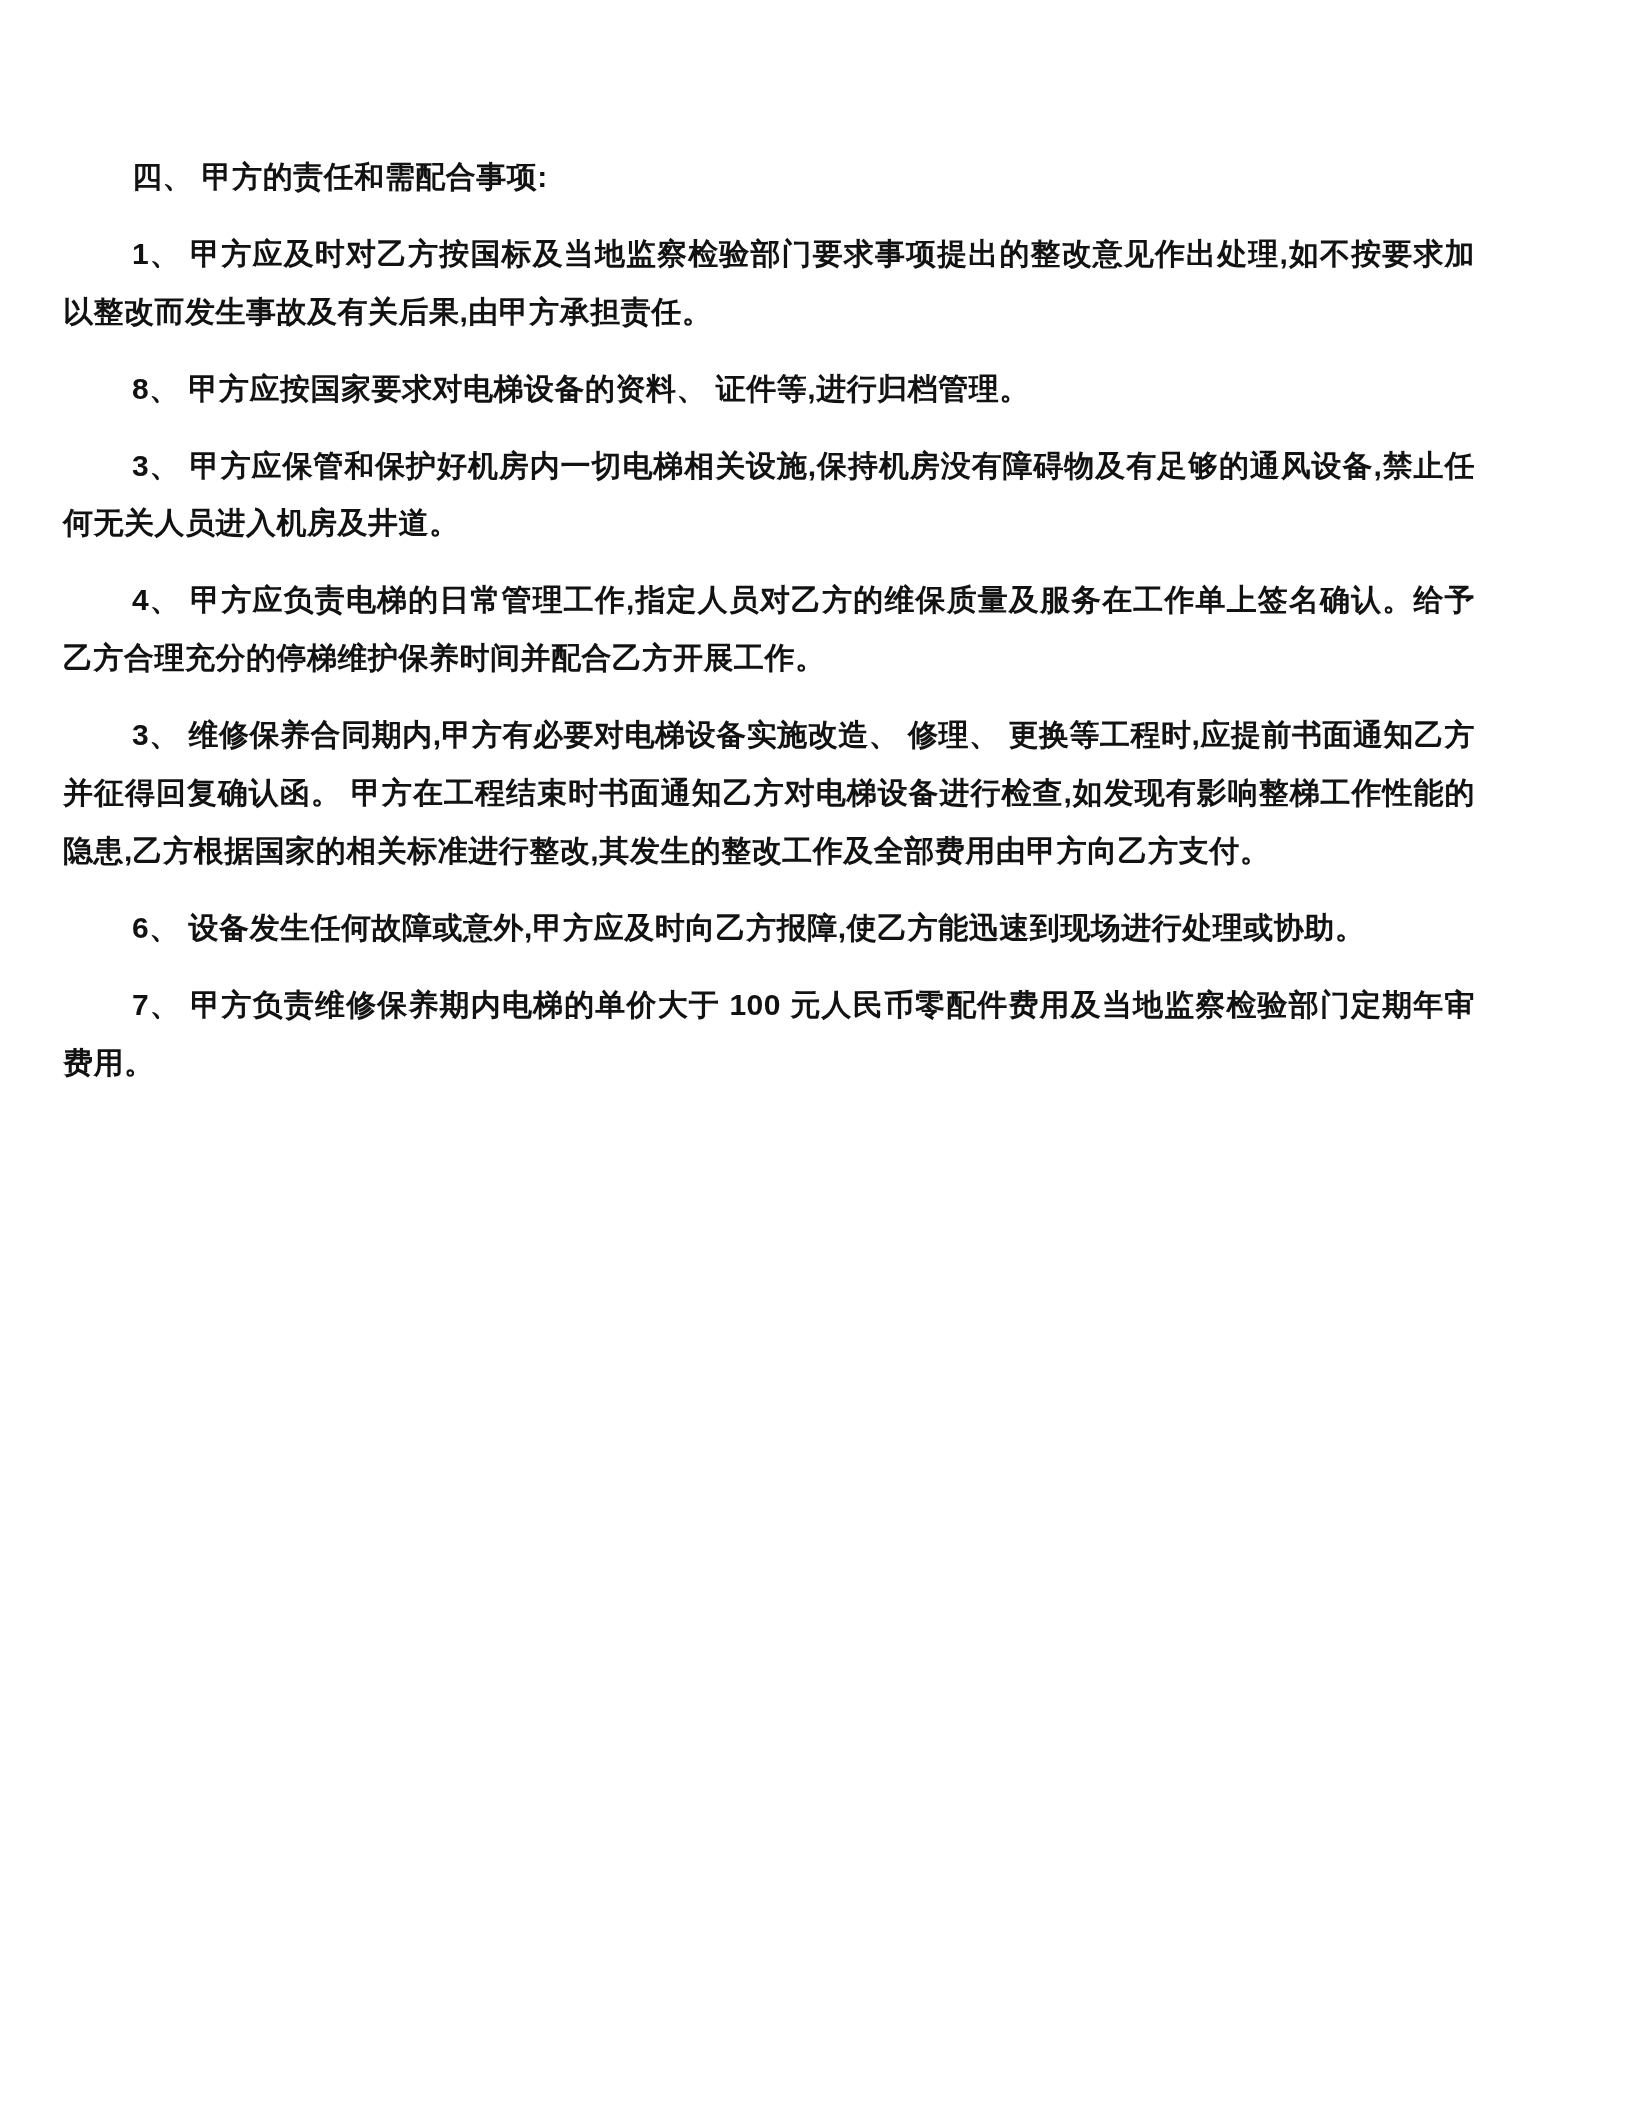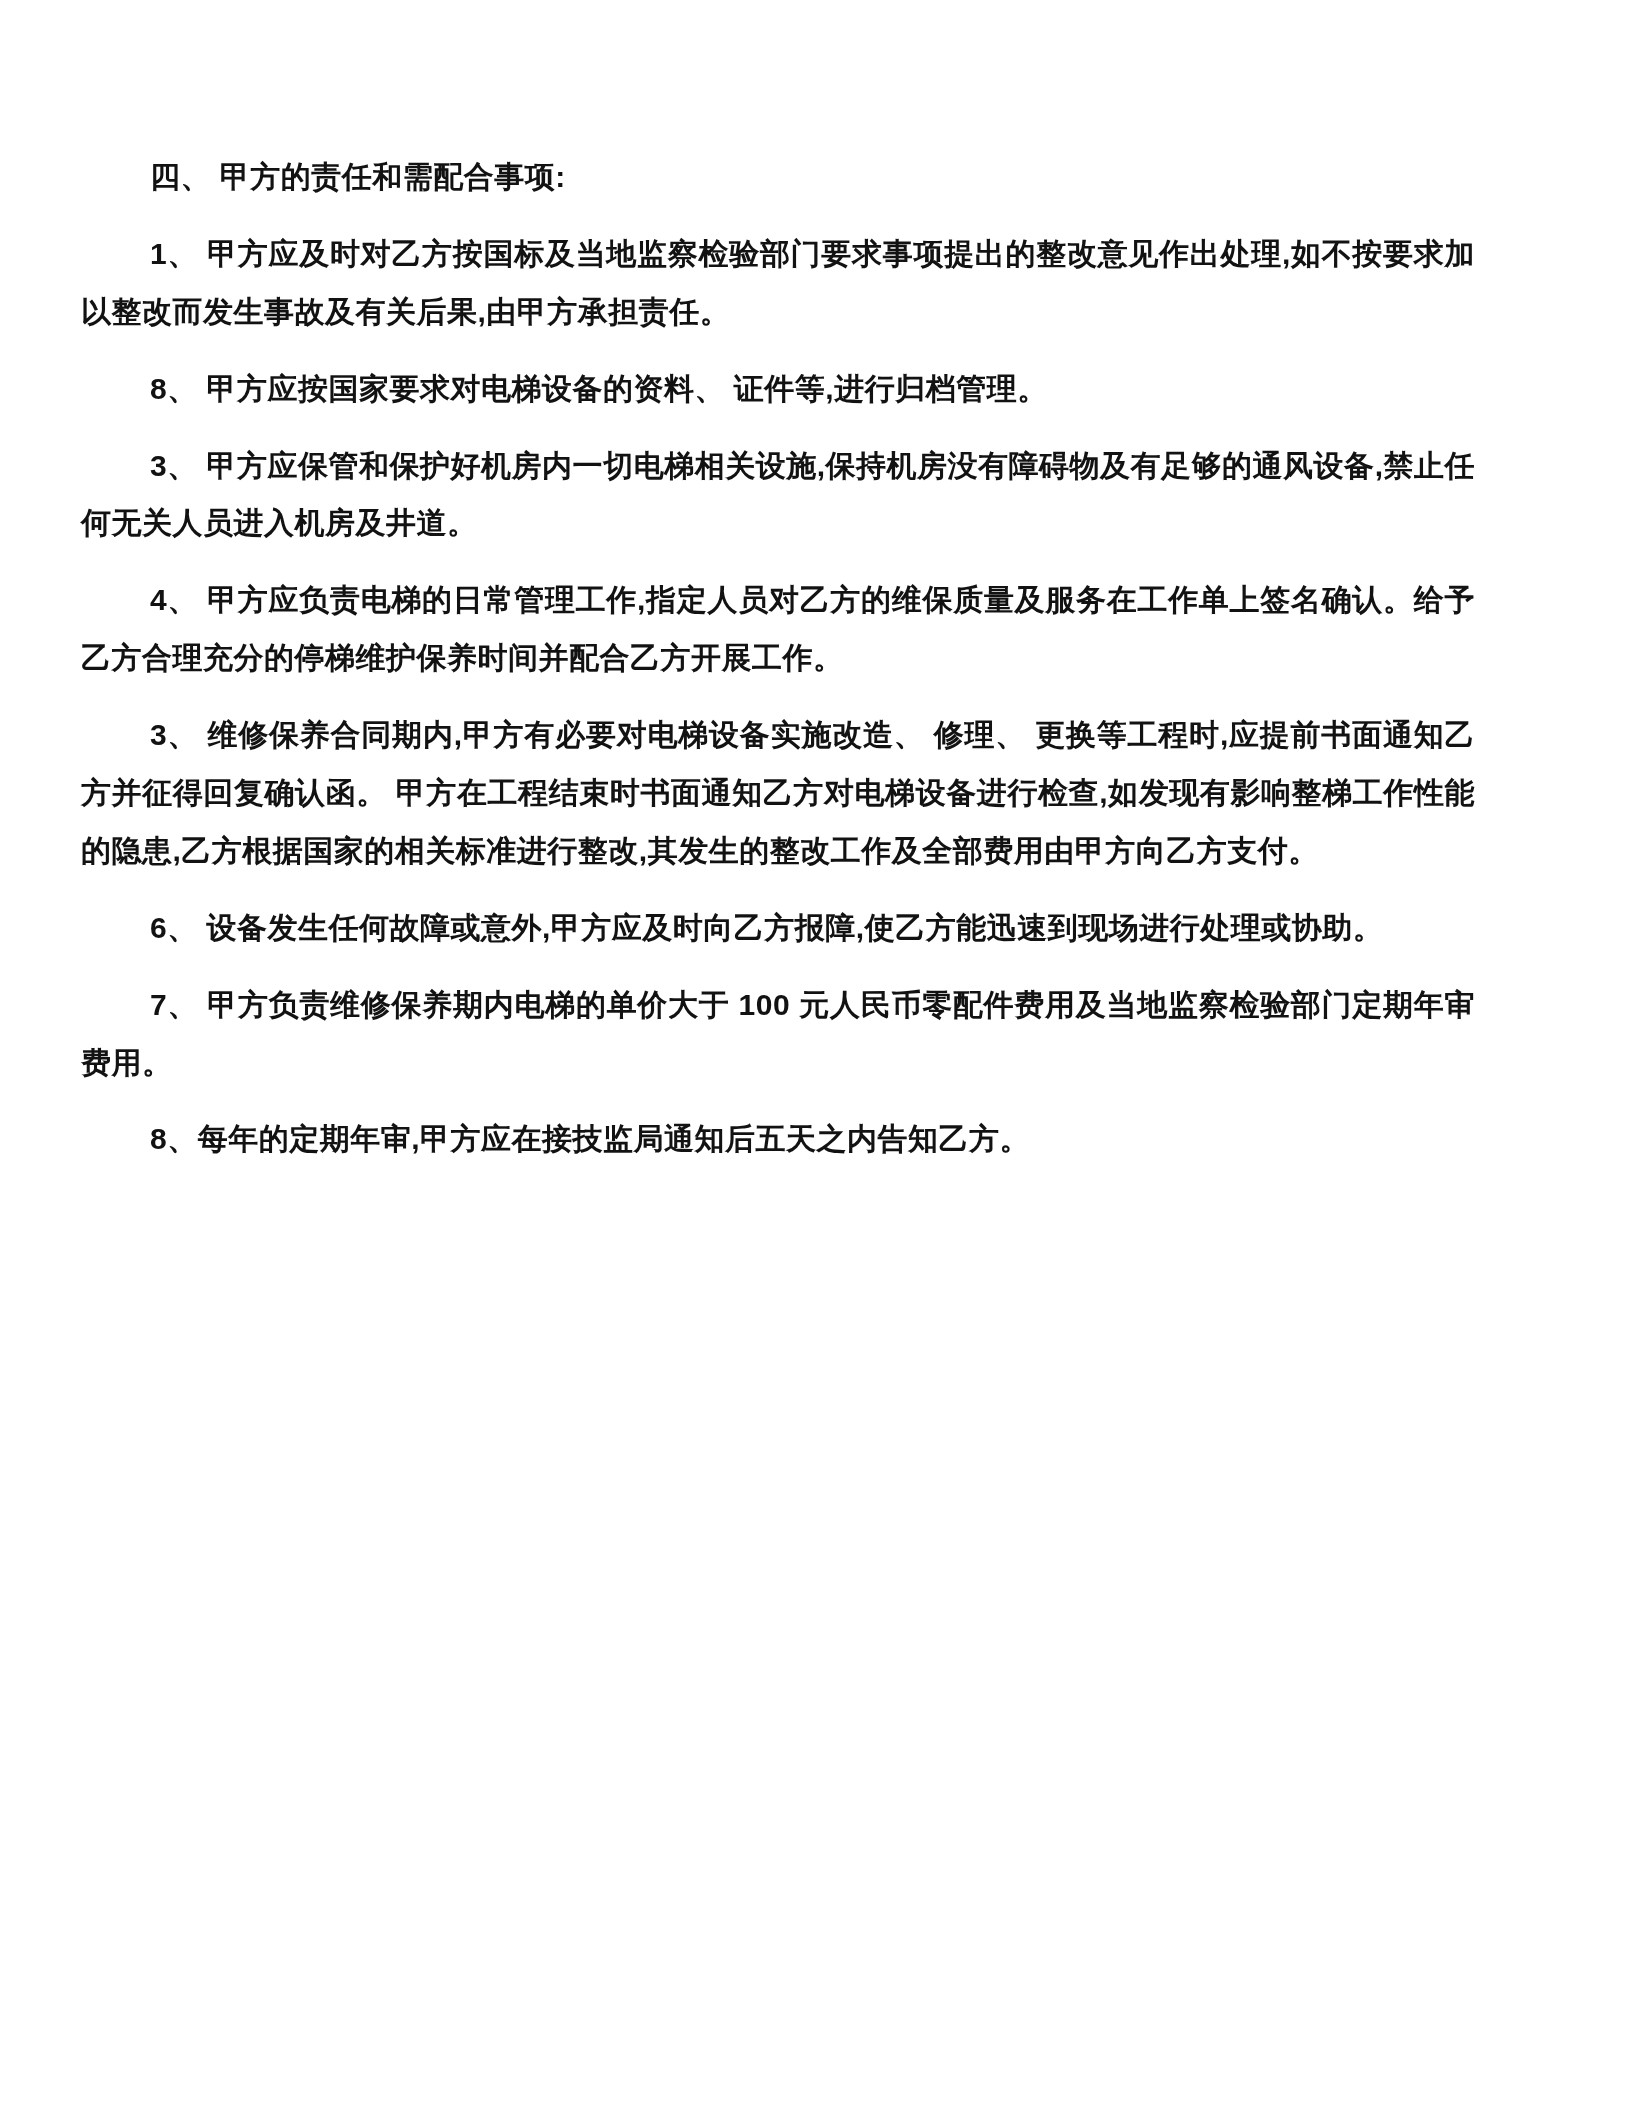--- a/index.html
+++ b/index.html
@@ -7,21 +7,21 @@
     padding: 0;
     background: #ffffff;
   }
   .page {
     position: relative;
     width: 1632px;
     height: 2112px;
     margin: 0 auto;
     background: #ffffff;
     box-sizing: border-box;
-    padding: 148px 157px 0 81px;
+    padding: 148px 157px 0 63px;
     font-family: "Liberation Sans", "DejaVu Sans", sans-serif;
     color: #121212;
     overflow: hidden;
   }
   .para {
     margin: 0 0 19px 0;
     font-size: 30px;
     font-weight: 600;
     line-height: 1.93;
     text-align: justify;
@@ -39,14 +39,13 @@
 
 <div class="page">
   <p class="para section-heading">四、 甲方的责任和需配合事项:</p>
   <p class="para">1、 甲方应及时对乙方按国标及当地监察检验部门要求事项提出的整改意见作出处理,如不按要求加以整改而发生事故及有关后果,由甲方承担责任。</p>
   <p class="para">8、 甲方应按国家要求对电梯设备的资料、 证件等,进行归档管理。</p>
   <p class="para">3、 甲方应保管和保护好机房内一切电梯相关设施,保持机房没有障碍物及有足够的通风设备,禁止任何无关人员进入机房及井道。</p>
   <p class="para">4、 甲方应负责电梯的日常管理工作,指定人员对乙方的维保质量及服务在工作单上签名确认。给予乙方合理充分的停梯维护保养时间并配合乙方开展工作。</p>
   <p class="para">3、 维修保养合同期内,甲方有必要对电梯设备实施改造、 修理、 更换等工程时,应提前书面通知乙方并征得回复确认函。 甲方在工程结束时书面通知乙方对电梯设备进行检查,如发现有影响整梯工作性能的隐患,乙方根据国家的相关标准进行整改,其发生的整改工作及全部费用由甲方向乙方支付。</p>
   <p class="para">6、 设备发生任何故障或意外,甲方应及时向乙方报障,使乙方能迅速到现场进行处理或协助。</p>
   <p class="para">7、 甲方负责维修保养期内电梯的单价大于 100 元人民币零配件费用及当地监察检验部门定期年审费用。</p>
-  <p class="para">8、每年的定期年审,甲方应在接技监局通知后五天之内告知乙方。</p>
 </div>
 
 </body></html>

